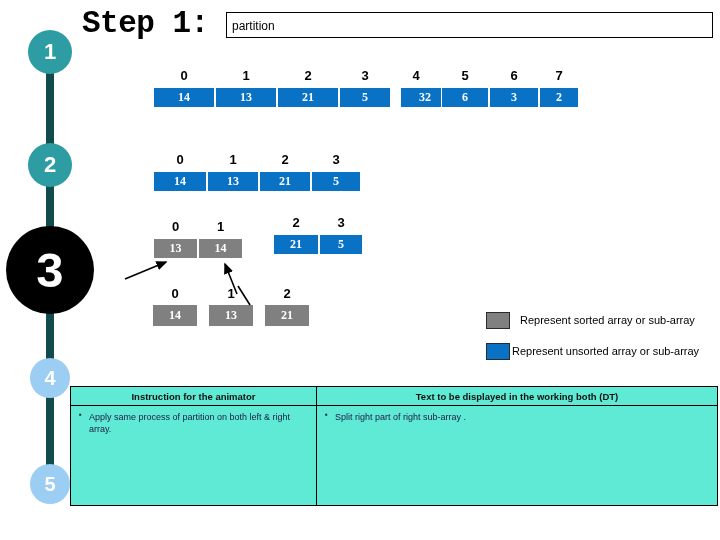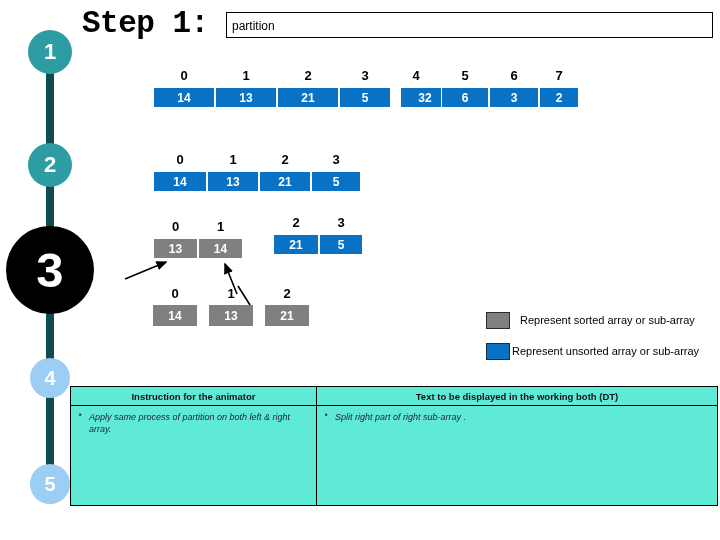--- a/index.html
+++ b/index.html
@@ -89,21 +89,21 @@
     top: 19px;
     height: 21px;
     box-sizing: border-box;
     border: 1px solid #ffffff;
     color: #ffffff;
     font-size: 12px;
     font-weight: bold;
     display: flex;
     align-items: center;
     justify-content: center;
-    font-family: Liberation Sans, sans-serif;
+    font-family: Liberation Serif, serif;
   }
   .cell.blue { background: #0a72c4; }
   .cell.gray { background: #808080; border-color: #ffffff; }
   .cell.gray.solo { border: none; }
 
   
   #legend { position: absolute; left: 486px; top: 312px; width: 234px; }
   .legend-row {
     position: relative;
     height: 22px;
@@ -135,21 +135,21 @@
     border: 1px solid #000;
     box-sizing: border-box;
     background: #5eead4;
   }
   .tbl-head {
     display: flex;
     height: 19px;
     border-bottom: 1px solid #000;
     box-sizing: border-box;
   }
-  .tbl-body { display: flex; height: 99px; font-style: italic; }
+  .tbl-body { display: flex; height: 99px; }
   .col-left  { width: 246px; box-sizing: border-box; border-right: 1px solid #000; }
   .col-right { flex: 1; box-sizing: border-box; }
   .tbl-head .col-left,
   .tbl-head .col-right {
     display: flex;
     align-items: center;
     justify-content: center;
     font-size: 9.5px;
     font-weight: bold;
     color: #111;

